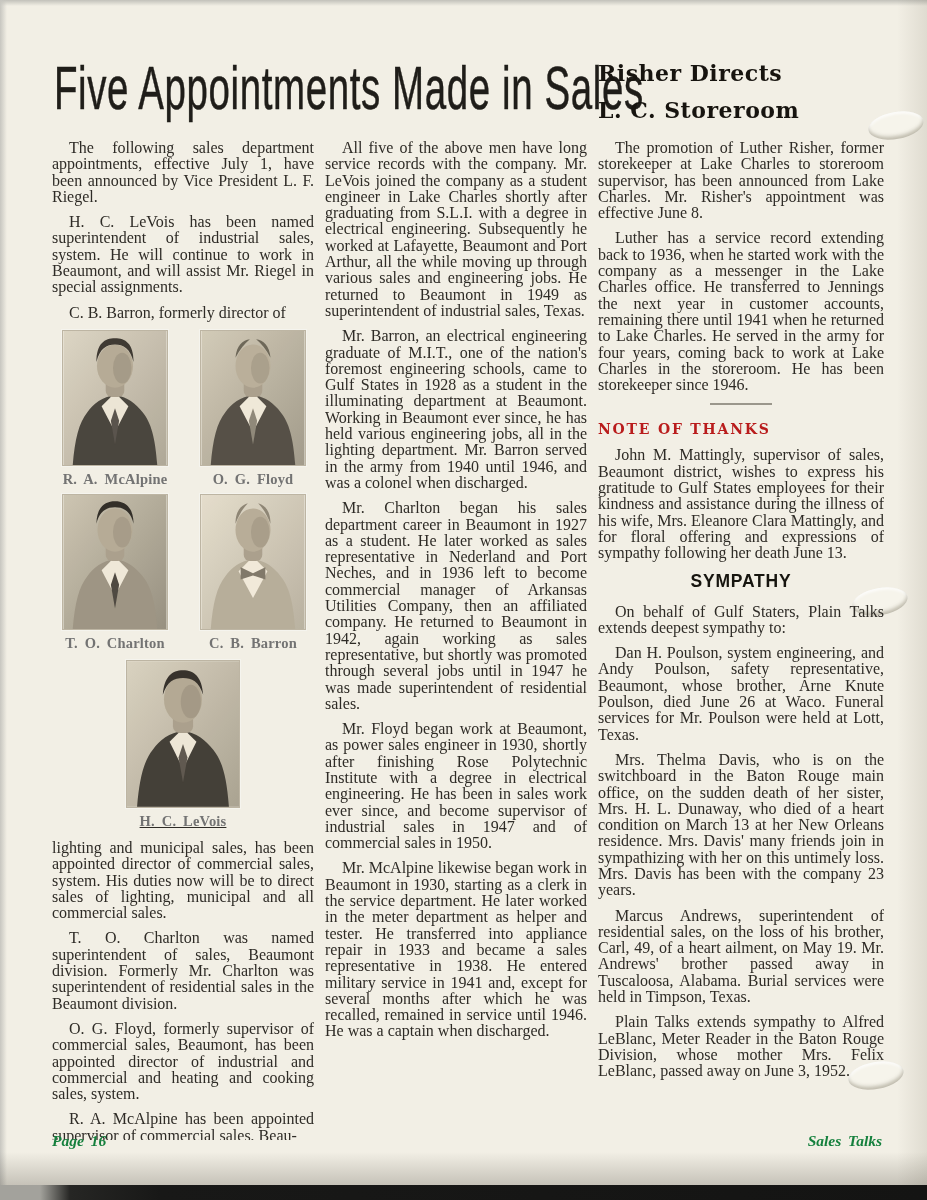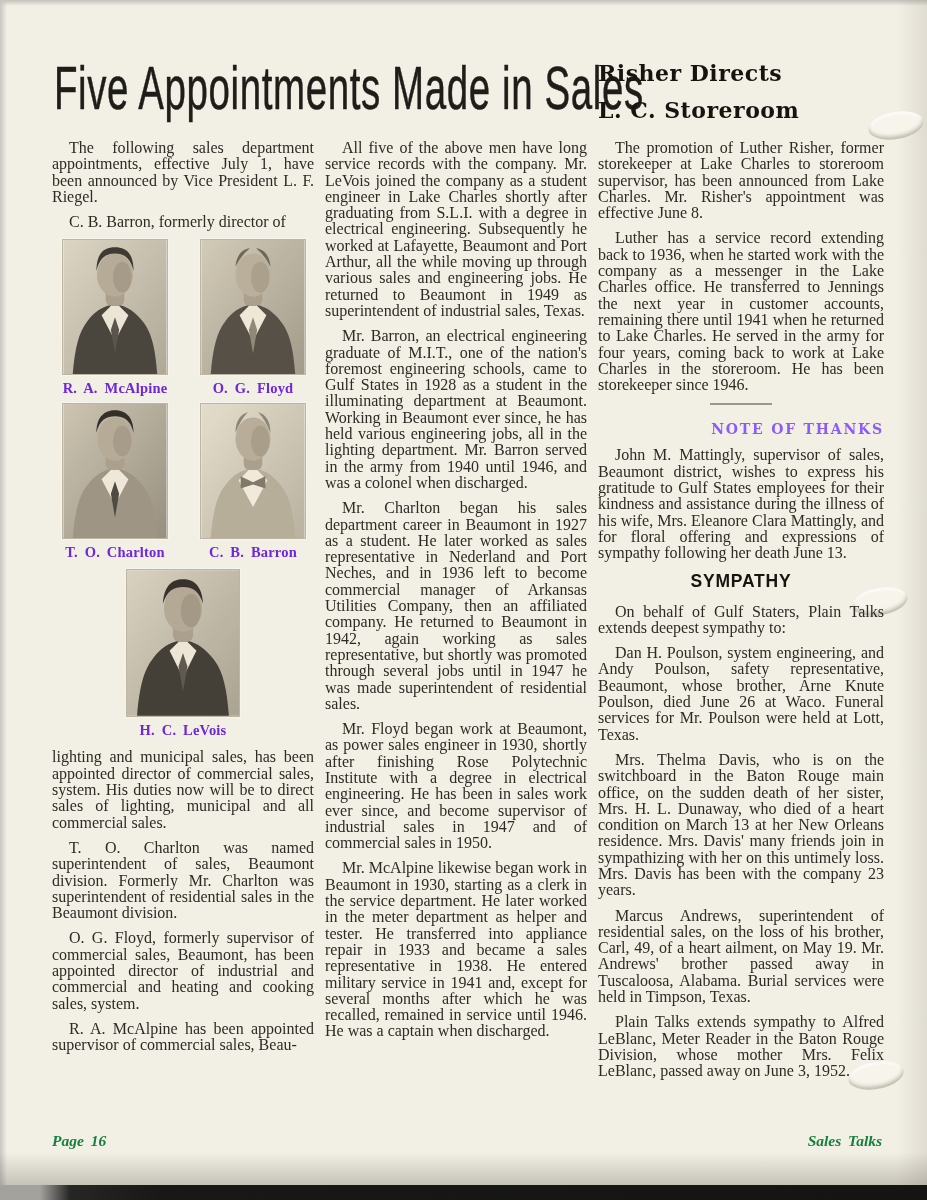--- a/index.html
+++ b/index.html
@@ -42,27 +42,27 @@
   .col p{margin:0 0 9px 0;font-size:16px;line-height:16.3px;text-indent:17px;}
   .col p.cont{text-indent:0;}
 
   
   .photo-grid{margin:6px 0 4px 0;}
   .photo-row{display:flex;justify-content:space-between;padding:0 8px 0 10px;margin-bottom:6px;}
   figure{margin:0;text-align:center;}
   .photo-frame{display:block;border:1px solid #b9b3a5;box-shadow:0 0 0 1px rgba(255,255,255,0.5);
                filter:sepia(0.12) contrast(0.95);}
   figcaption{margin-top:5px;font-family:"Liberation Serif",serif;font-weight:bold;
-             font-size:14.5px;letter-spacing:0.2px;word-spacing:3px;color:#6d28d9;text-indent:0;}
-  .levois-figure{margin:8px auto 10px auto;width:114px;}
+             font-size:14.5px;letter-spacing:0.2px;word-spacing:3px;color:#737373;text-indent:0;}
+  .levois-figure{margin:8px auto 10px auto;width:114px;text-decoration:underline;}
 
   
   .divider{width:62px;height:2px;background:#9b978c;margin:10px auto 16px auto;}
   .note-heading{font-family:"DejaVu Serif",serif;font-weight:bold;font-size:14px;
-                letter-spacing:1.8px;text-align:right;margin:0 0 10px 0;color:#8b5cf6;}
+                letter-spacing:1.8px;text-align:left;margin:0 0 10px 0;color:#b91c1c;}
   .sympathy-heading{font-family:"Liberation Sans",sans-serif;font-weight:bold;font-size:17.5px;
                     letter-spacing:0.8px;text-align:center;margin:6px 0 12px 0;color:#17150f;text-indent:0;}
 
   
   .footer{position:absolute;left:52px;right:45px;top:1132px;display:flex;justify-content:space-between;}
   .footer span{font-family:Liberation Serif, serif;font-weight:bold;font-style:italic;
                font-size:15.5px;color:#15803d;word-spacing:3px;text-align:center;}
 </style>
 </head>
 <body>
@@ -80,20 +80,21 @@
     <h1 class="main-headline">Five Appointments Made in Sales</h1>
   </div>
 
   <div class="risher-headline">
     <span class="hl">Risher Directs</span>
     <span class="hl">L. C. Storeroom</span>
   </div>
 
   <div class="col col-1">
     <p>The following sales department appointments, effective July 1, have been announced by Vice President L. F. Riegel.</p>
+    <p>H. C. LeVois has been named superintendent of industrial sales, system. He will continue to work in Beaumont, and will assist Mr. Riegel in special assignments.</p>
     <p>C. B. Barron, formerly director of</p>
 
     <div class="photo-grid">
       <div class="photo-row">
         <figure>
           <svg class="photo-frame" width="104" height="134" viewBox="0 0 100 130">
             <defs>
                 <linearGradient id="bg1" x1="0" y1="0" x2="1" y2="1">
               <stop offset="0" stop-color="#d9d4c7"></stop>
                   <stop offset="1" stop-color="#aba698"></stop>

